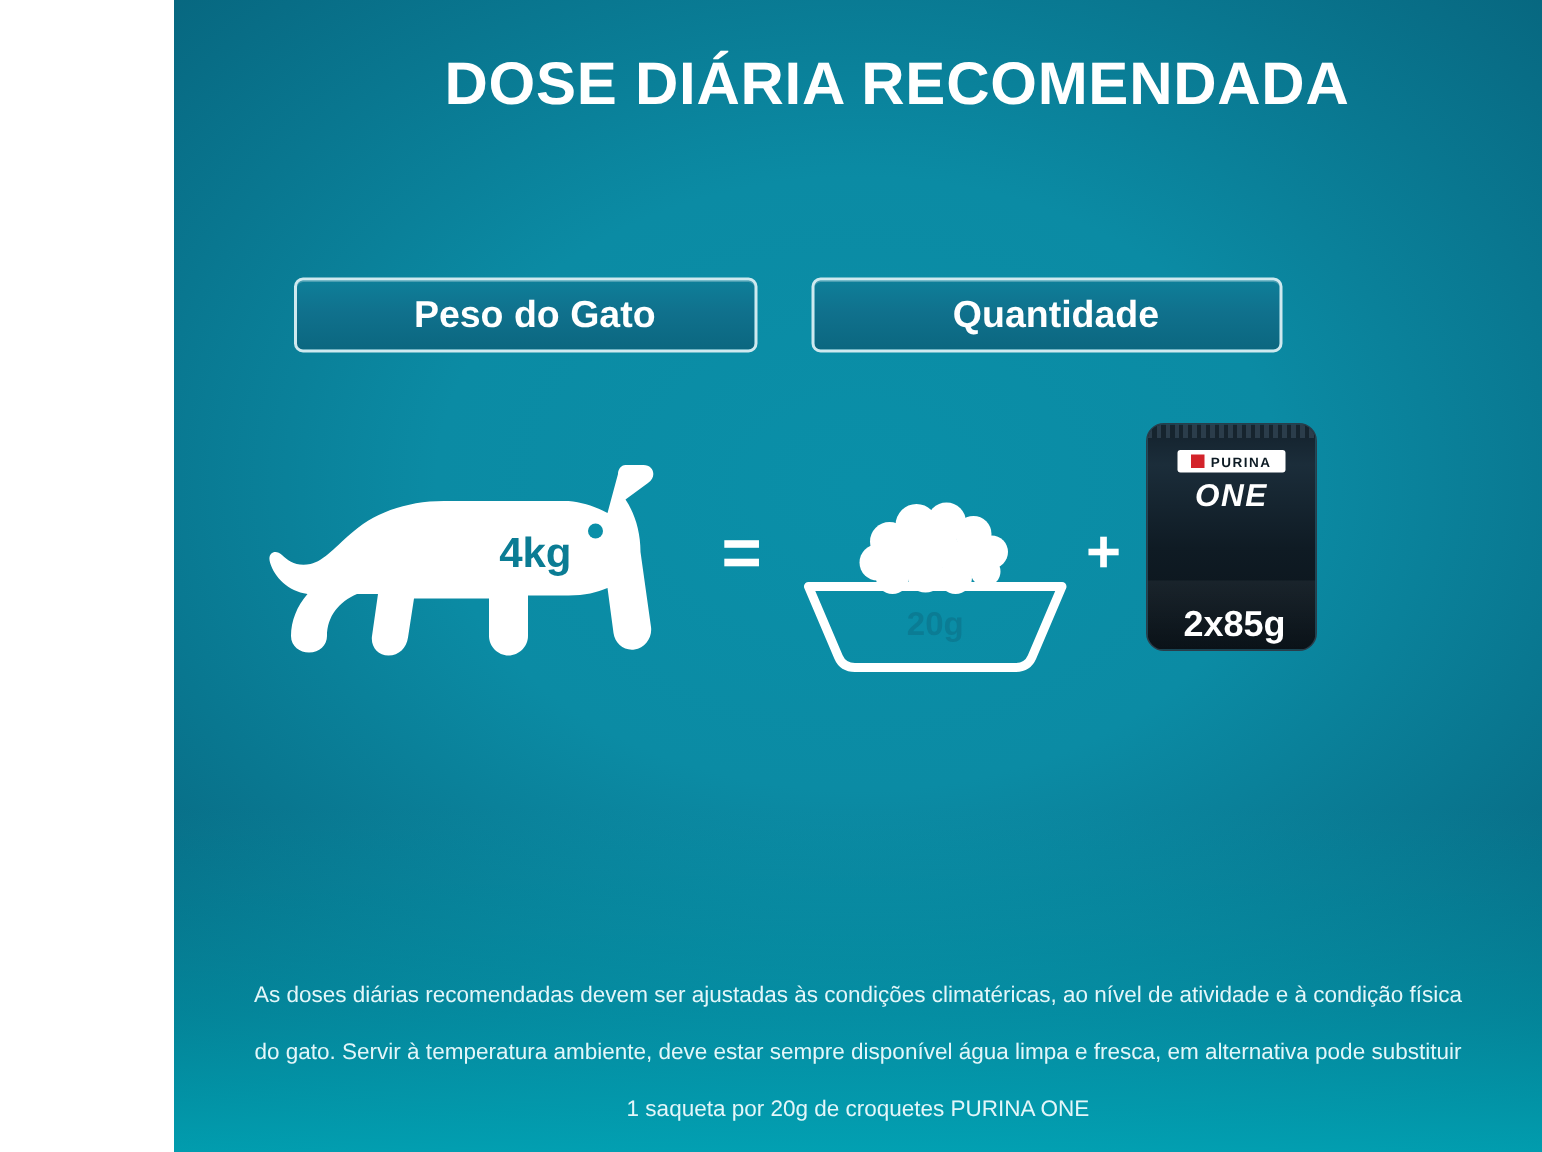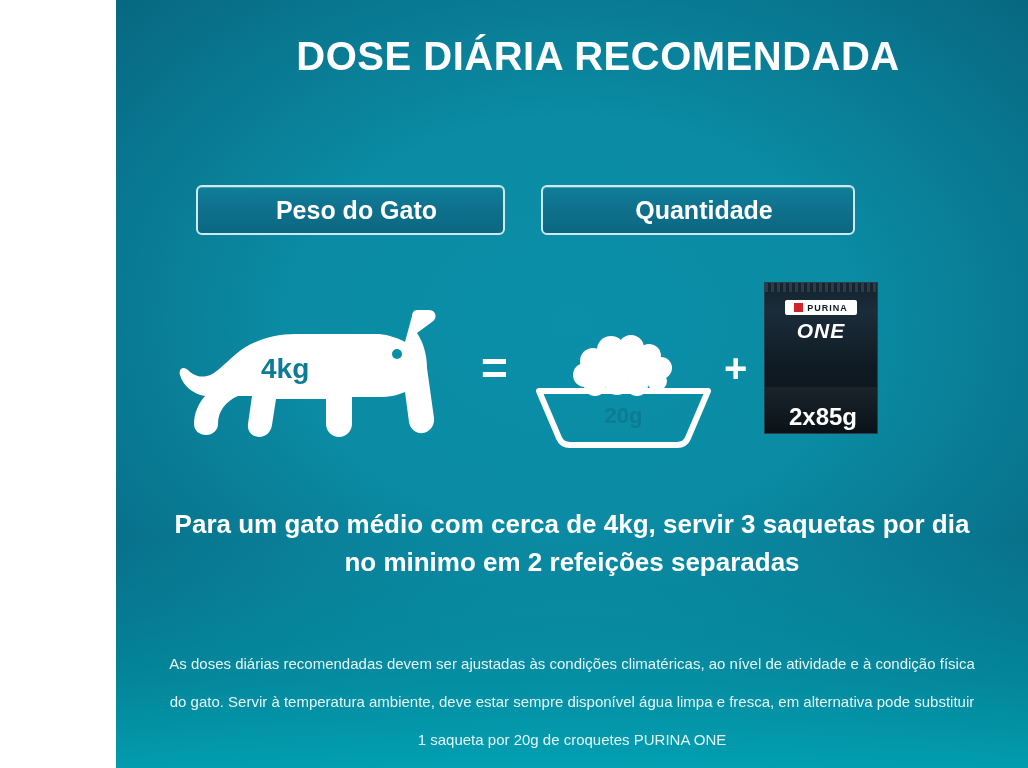--- a/index.html
+++ b/index.html
@@ -95,21 +95,21 @@
     left: 60px;
     top: 8px;
     width: 290px;
     height: 150px;
   }
   .cat-weight {
     position: absolute;
     left: 85px;
     top: 55px;
     width: 120px;
-    text-align: left;
+    text-align: right;
     color: #0b7c94;
     font-size: 28px;
     font-weight: bold;
     z-index: 4;
   }
 
   .equals {
     position: absolute;
     left: 365px;
     top: 55px;
@@ -148,21 +148,21 @@
     line-height: 40px;
   }
 
   .pouch {
     position: absolute;
     left: 648px;
     top: -8px;
     width: 112px;
     height: 150px;
     background: linear-gradient(to bottom, #13212c 0%, #1b2d3a 18%, #0f1b24 55%, #0a1218 100%);
-    border-radius: 0;
+    border-radius: 12px;
     border: 1px solid #2a3d4a;
     overflow: hidden;
   }
   .pouch-top-band {
     position: absolute;
     left: 0; top: 0;
     width: 100%;
     height: 9px;
     background: repeating-linear-gradient(90deg, #2b3d4b 0 3px, #16242e 3px 6px);
   }
@@ -313,18 +313,17 @@
           <span class="redsq"></span>
           <span class="ptext">PURINA</span>
         </div>
         <div class="one-text">ONE</div>
         <div class="pouch-qty">2x85g</div>
         <div class="pouch-gloss"></div>
       </div>
 
     </div>
 
-    <div class="main-note">Para um gato médio com cerca de 4kg, servir 3 saquetas por dia no minimo em 2 refeições separadas</div>
 
     <div class="fine-print">As doses diárias recomendadas devem ser ajustadas às condições climatéricas, ao nível de atividade e à condição física do gato. Servir à temperatura ambiente, deve estar sempre disponível água limpa e fresca, em alternativa pode substituir 1 saqueta por 20g de croquetes PURINA ONE</div>
 
   </div>
 </div>
 
 </body></html>

